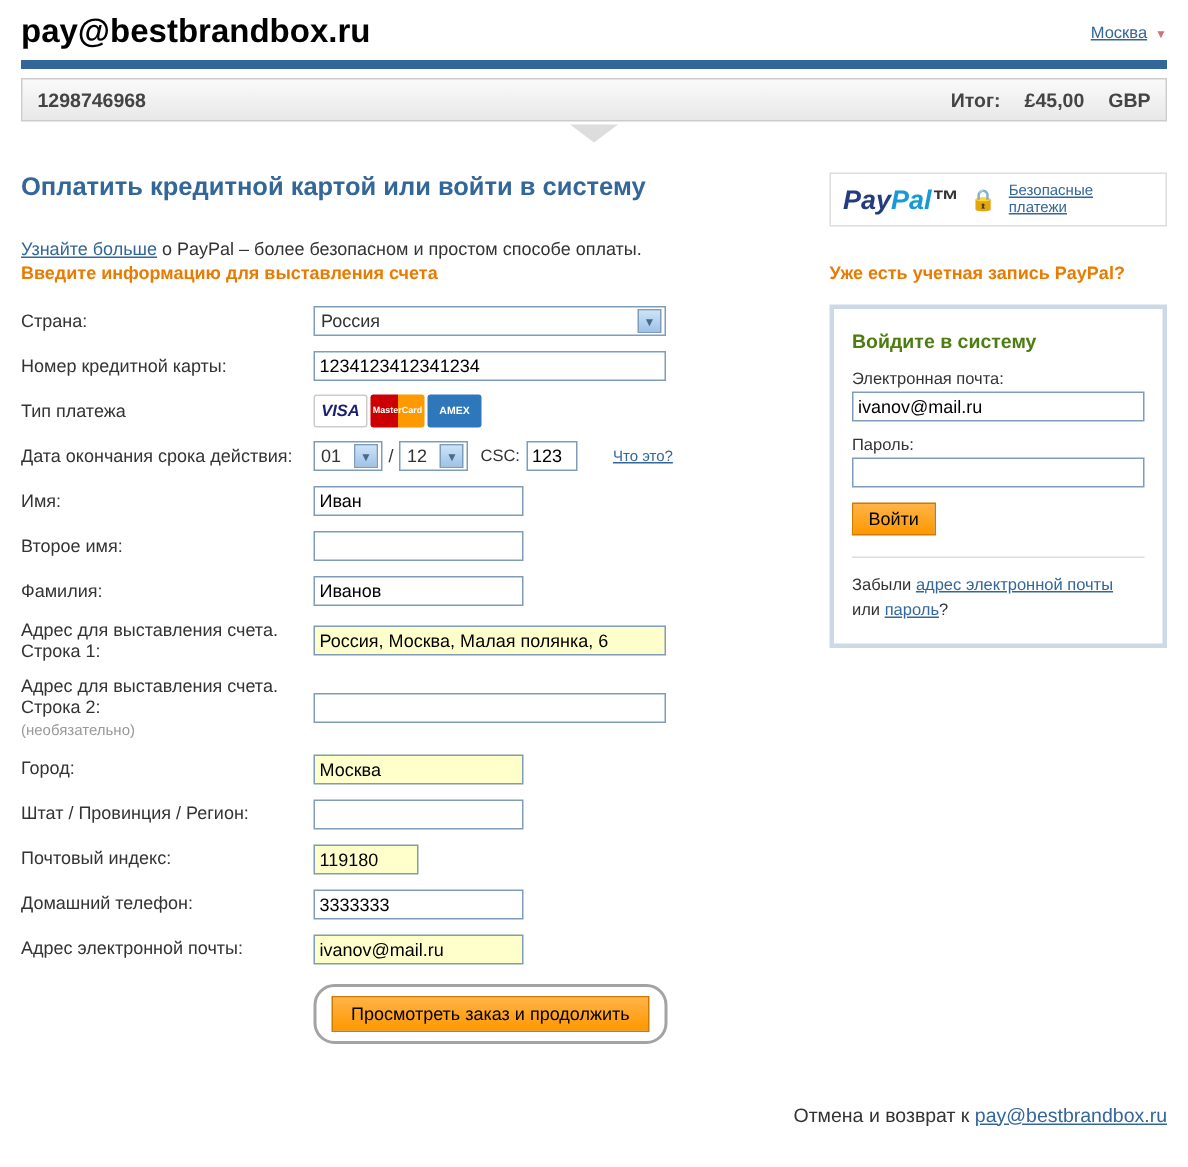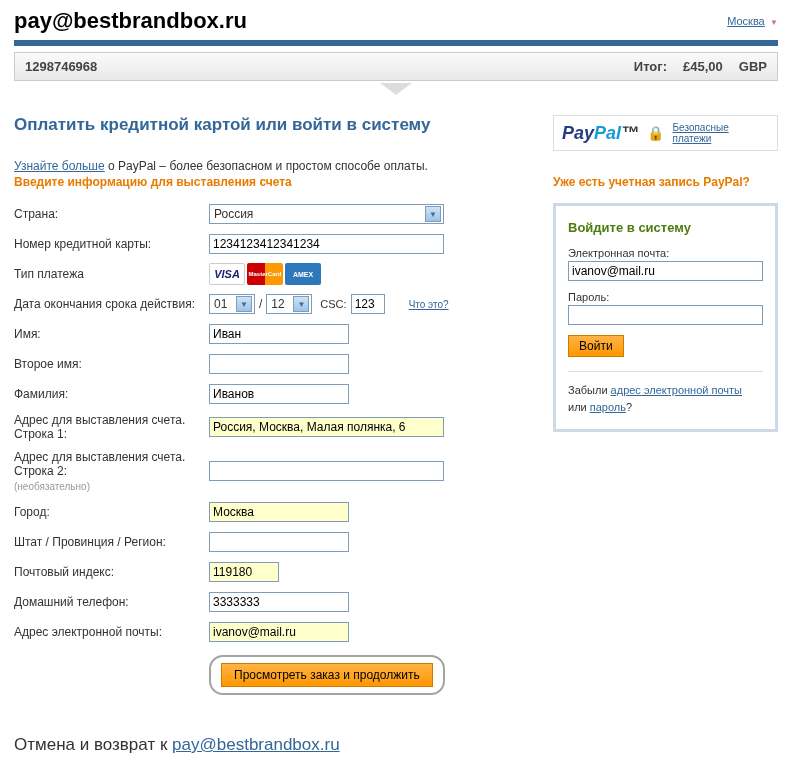--- a/index.html
+++ b/index.html
@@ -48,21 +48,21 @@
 .sidebar { width: 225px; }
 .sidebar-heading { color: #e87b00; font-weight: bold; font-size: 12px; margin-bottom: 14px; }
 .login-box { border: 3px solid #cdd9e6; padding: 14px 12px; }
 .login-title { font-weight: bold; font-size: 13px; margin-bottom: 12px; color: #4d7c0f; }
 .login-label { font-size: 11px; color: #333; margin-bottom: 2px; }
 .login-input { width: 100%; height: 20px; border: 1px solid #7f9db9; padding: 1px 3px; font-size: 12px; margin-bottom: 10px; }
 .login-btn { background: linear-gradient(#ffb347, #ff9800); border: 1px solid #cc7a00; padding: 3px 10px; font-size: 12px; cursor: pointer; }
 .login-hr { border: none; border-top: 1px solid #ddd; margin: 14px 0 10px; }
 .forgot { font-size: 11px; color: #333; line-height: 1.5; }
 .forgot a { color: #336699; text-decoration: underline; }
-.footer { padding: 40px 14px 10px; font-size: 17px; color: #333; }
+.footer { padding: 40px 14px 10px; font-size: 13px; color: #333; text-align: right; }
 .footer a { color: #336699; text-decoration: underline; }
 </style>
 </head>
 <body>
 
 <div class="header">
   <div class="header-title">pay@bestbrandbox.ru</div>
   <div>
     <span class="lang-link">Москва</span>
     <span class="lang-arrow">▼</span>

